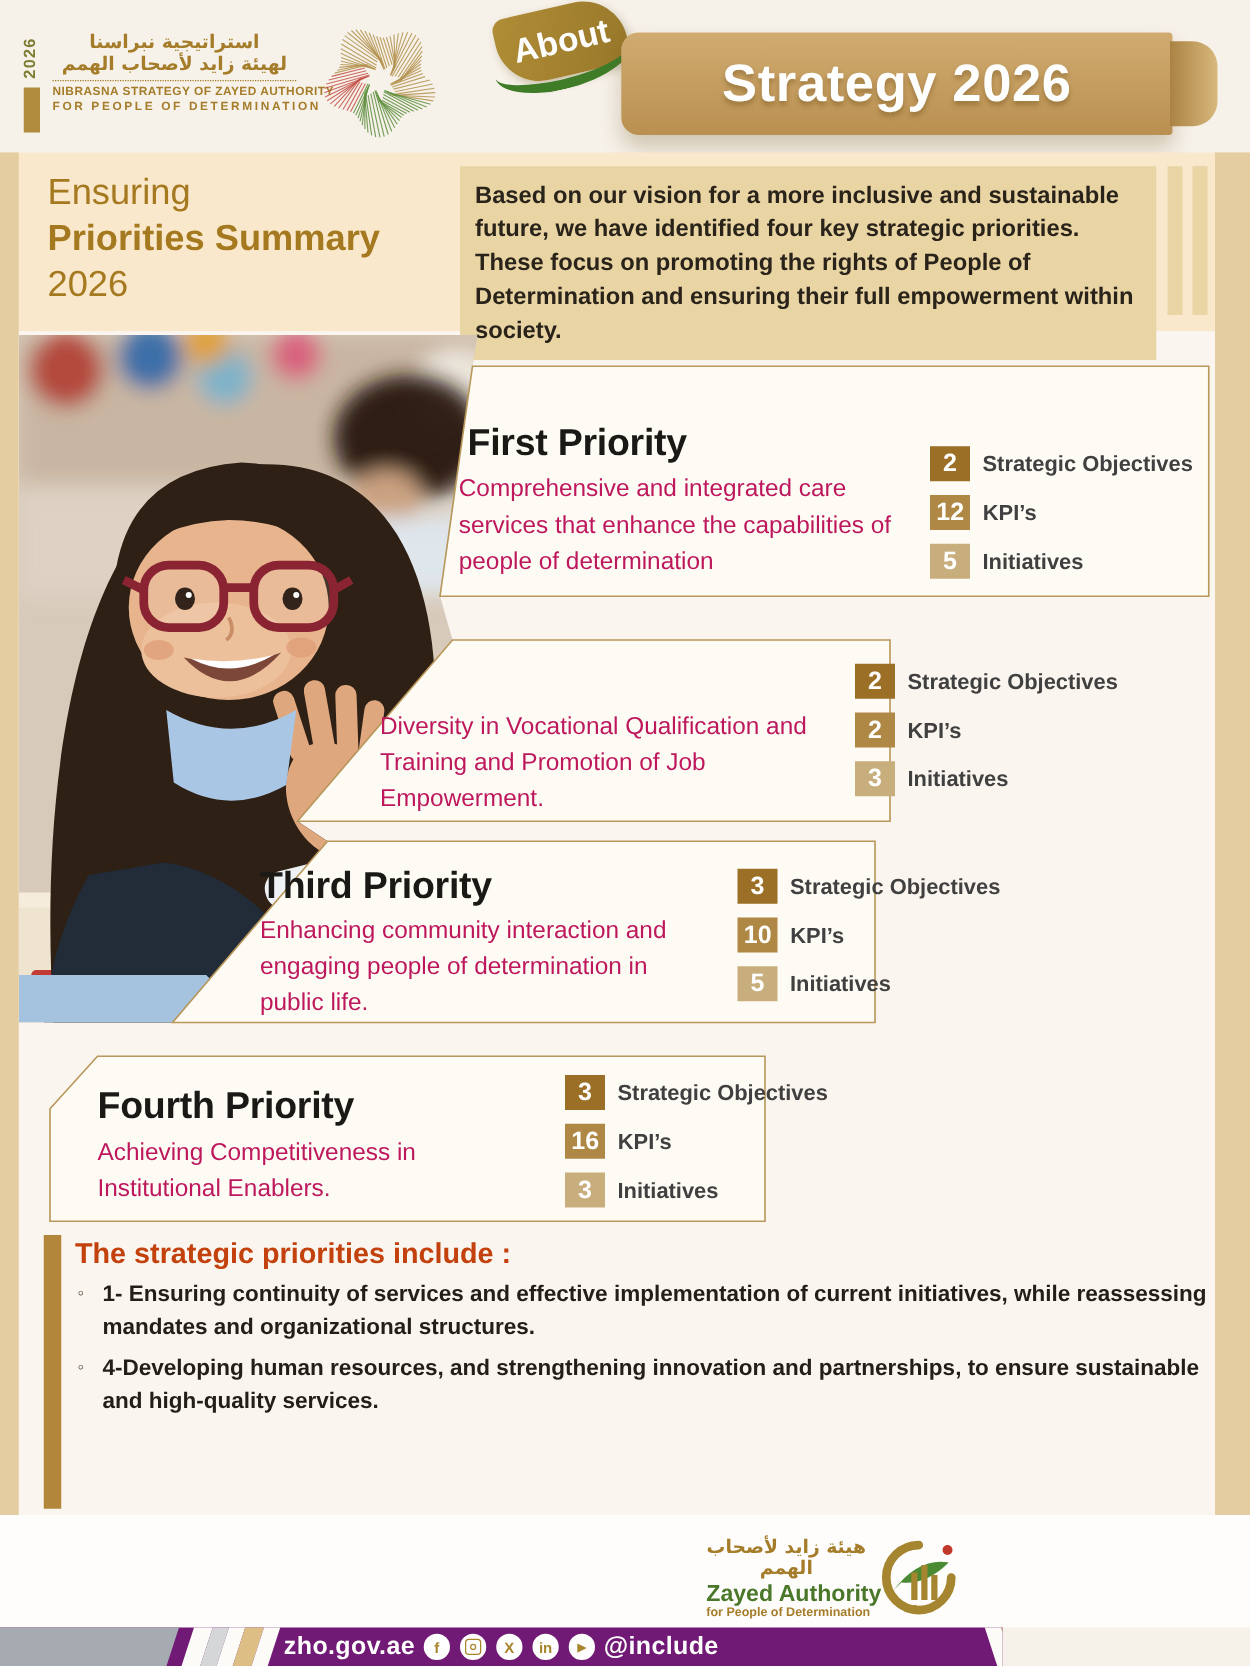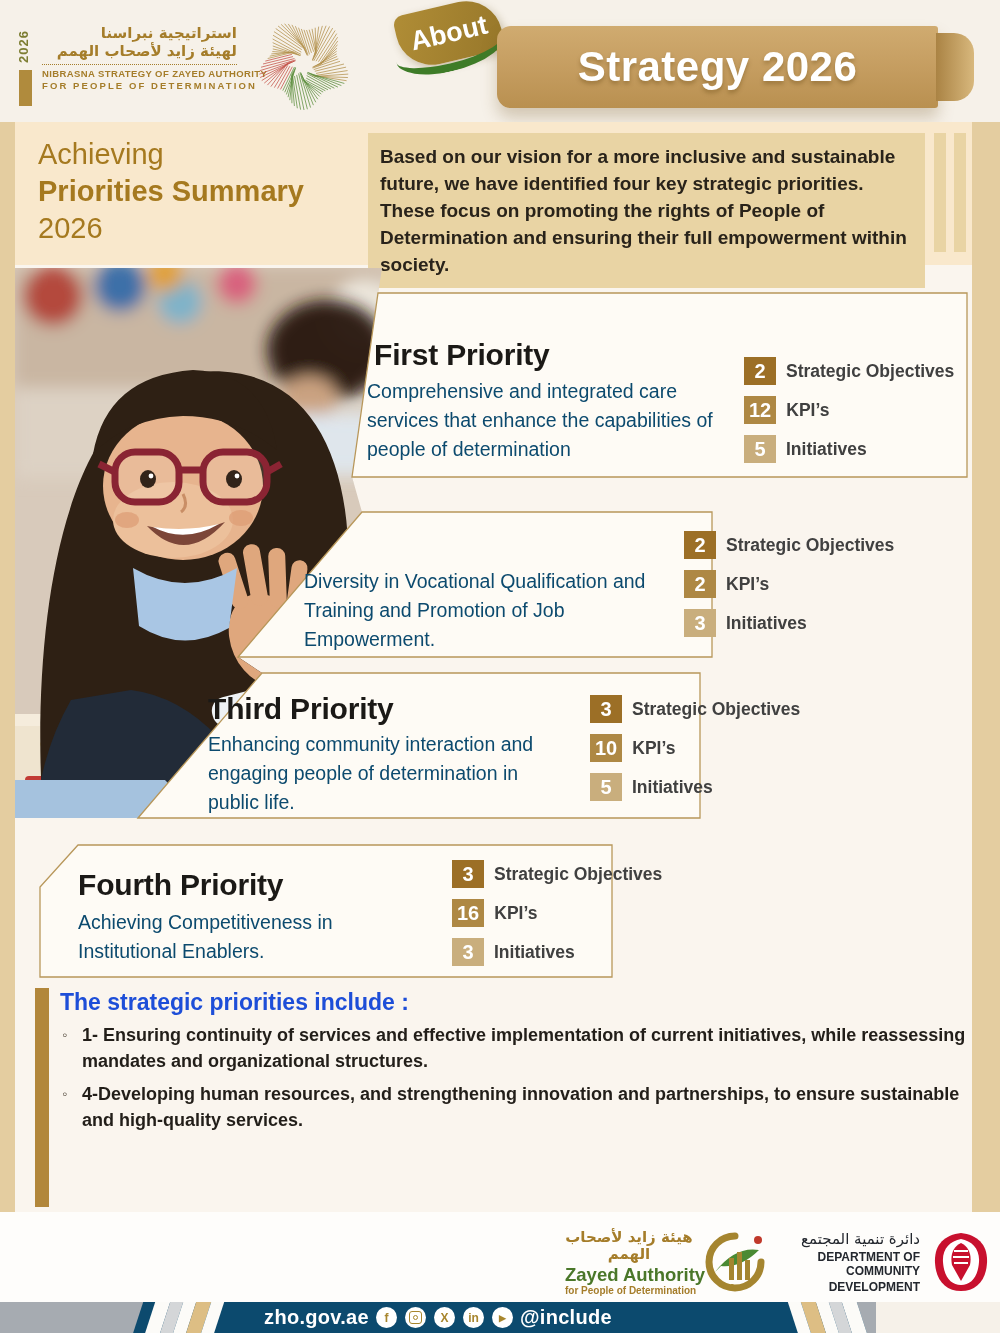--- a/index.html
+++ b/index.html
@@ -4,21 +4,21 @@
 <style>
   html,body{margin:0;padding:0;background:#ddd;}
   .page{position:relative;width:1000px;height:1333px;overflow:hidden;background:#f6f1e9;
         font-family:"Liberation Sans",sans-serif;-webkit-font-smoothing:antialiased;}
   .abs{position:absolute;}
 
   
   .logo-year{left:16px;top:30px;writing-mode:vertical-rl;transform:rotate(180deg);
              font-size:13px;font-weight:700;color:#7d7e33;letter-spacing:1px;}
   .logo-goldbar{left:19px;top:70px;width:13px;height:36px;background:#b08b3d;}
-  .logo-textblock{left:42px;top:24px;width:195px;text-align:right;color:#a57d2a;}
+  .logo-textblock{left:42px;top:24px;width:195px;text-align:center;color:#a57d2a;}
   .logo-ar{font-family:"DejaVu Sans",sans-serif;direction:rtl;font-size:15px;font-weight:700;line-height:18px;}
   .logo-rule{border-top:1px dotted #a57d2a;margin:4px 0 3px 0;}
   .logo-en{font-size:9.5px;font-weight:700;letter-spacing:.4px;line-height:12px;white-space:nowrap;}
   .logo-en2{letter-spacing:2.1px;}
   .spiral{left:252px;top:12px;width:104px;height:104px;}
   .about-badge{left:397px;top:5px;width:104px;height:56px;transform:rotate(-13deg);
       background:linear-gradient(115deg,#b08d36,#97772a);border-radius:10px 36px 10px 36px;
       display:flex;align-items:center;justify-content:center;box-shadow:2px 4px 8px rgba(100,75,20,.3);}
   .about-badge span{color:#fff;font-size:27px;font-weight:800;}
   .about-badge::after{content:"";position:absolute;left:-6px;bottom:-10px;width:112%;height:22px;
@@ -42,50 +42,50 @@
       font-size:19px;font-weight:600;line-height:27px;color:#29231a;}
   .intro-bar{top:133px;width:12px;height:119px;background:#e9d4a4;}
 
   
   .main-bg{left:0;top:265px;width:1000px;height:947px;background:#faf5ee;}
   .photo{left:15px;top:268px;width:370px;height:552px;
       clip-path:polygon(0 0,367px 0,363px 25px,337px 209px,347px 244px,223px 389px,247px 405px,123px 550px,0 550px);}
   .cards-overlay{left:0;top:0;width:1000px;height:1333px;pointer-events:none;}
 
   .card-title{font-size:30px;font-weight:800;color:#1b1916;letter-spacing:-.2px;}
-  .card-desc{font-size:19.5px;line-height:29px;font-weight:500;color:#0c4a6e;}
+  .card-desc{font-size:19.5px;line-height:29px;font-weight:500;color:#be185d;}
   .stats{display:flex;flex-direction:column;gap:11px;}
   .stat-row{display:flex;align-items:center;gap:10px;}
   .stat-num{min-width:22px;height:28px;padding:0 5px;display:flex;align-items:center;justify-content:center;
       color:#fff;font-size:20px;font-weight:800;}
   .sv0{background:#9c6f26}.sv1{background:#ae8844}.sv2{background:#c9ae7d}
   .stat-label{font-size:17.5px;font-weight:600;color:#404040;white-space:nowrap;}
 
   
   .inc-bar{left:35px;top:988px;width:14px;height:219px;background:#b2873b;}
-  .inc-head{left:60px;top:989px;font-size:23px;font-weight:800;color:#1d4ed8;}
+  .inc-head{left:60px;top:989px;font-size:23px;font-weight:800;color:#c2410c;}
   .inc-list{left:60px;top:1022px;width:912px;list-style:none;margin:0;padding:0;}
   .inc-list li{position:relative;padding-left:22px;margin-bottom:7px;
       font-size:18px;line-height:26px;font-weight:600;color:#221e19;}
   .inc-list li::before{content:"◦";position:absolute;left:2px;top:0;color:#5f564a;font-size:15px;}
 
   
   .footer{left:0;top:1212px;width:1000px;height:90px;background:#fefdfb;}
   .zayed-logo{left:518px;top:1228px;display:flex;align-items:center;gap:8px;}
   .zayed-text{width:128px;text-align:center;margin-left:47px;}
   .zayed-ar{font-family:"DejaVu Sans",sans-serif;direction:rtl;color:#a57d2a;font-size:15px;font-weight:700;line-height:17px;}
   .zayed-en{color:#4a7729;font-size:18.5px;font-weight:800;line-height:20px;margin-top:2px;white-space:nowrap;}
   .zayed-tag{color:#a57d2a;font-size:10px;font-weight:700;white-space:nowrap;}
   .dcd-logo{left:762px;top:1230px;display:flex;align-items:center;gap:12px;}
   .dcd-text{width:158px;text-align:right;color:#23272e;}
   .dcd-ar{font-family:"DejaVu Sans",sans-serif;direction:rtl;font-size:15px;line-height:18px;}
   .dcd-en{font-size:12px;font-weight:700;line-height:14px;margin-top:2px;}
 
   
-  .bbar{left:0;top:1302px;width:876px;height:31px;background:#0c4a6e;overflow:hidden;}
+  .bbar{left:0;top:1302px;width:802px;height:31px;background:#701a75;overflow:hidden;}
   .bb{position:absolute;top:-4px;height:40px;transform:skewX(-18deg);}
   .bb-gray-l{left:-20px;width:158px;background:#a6abb1;}
   .bb1{left:150px;width:15px;background:#fcfbf8;}
   .bb2{left:165px;width:13px;background:#d4d6d8;}
   .bb3{left:178px;width:13px;background:#fcfbf8;}
   .bb4{left:191px;width:15px;background:#ddbe84;}
   .bb5{left:206px;width:13px;background:#fcfbf8;}
   .bbr{transform:skewX(18deg);}
   .bb-gray-r{left:862px;width:160px;background:#a6abb1;}
   .rb1{left:847px;width:15px;background:#fcfbf8;}
@@ -213,21 +213,21 @@
   <div class="abs ribbon">
     <span>Strategy 2026</span>
   </div>
 
   <div class="abs band"></div>
   <div class="abs main-bg"></div>
   <div class="abs side-strip"></div>
   <div class="abs side-strip right"></div>
 
   <div class="abs summary-title">
-    <div>Achieving</div>
+    <div>Ensuring</div>
     <b>Priorities Summary</b>
     <div>2026</div>
   </div>
   <div class="abs intro-box">Based on our vision for a more inclusive and sustainable future, we have identified four key strategic priorities. These focus on promoting the rights of People of Determination and ensuring their full empowerment within society.</div>
   <div class="abs intro-bar" style="left:934px"></div>
   <div class="abs intro-bar" style="left:954px"></div>
 
   <div class="abs photo">
     <svg width="370" height="552" viewBox="0 0 370 552">
       <defs>
@@ -396,33 +396,20 @@
       <path d="M60,34 A26,26 0 1 1 34,8" fill="none" stroke="#a5852f" stroke-width="7" stroke-linecap="round"></path>
       <path d="M14,44 Q34,18 58,22 Q40,40 20,38 Z" fill="#4a8a33"></path>
       <rect x="28" y="30" width="5" height="22" fill="#a5852f"></rect>
       <rect x="36" y="24" width="5" height="28" fill="#a5852f"></rect>
       <rect x="44" y="32" width="5" height="20" fill="#a5852f"></rect>
       <circle cx="57" cy="12" r="4" fill="#c0392b"></circle>
       <circle cx="31" cy="58" r="2" fill="#a5852f"></circle>
     </svg>
   </div>
 
-  <div class="abs dcd-logo">
-    <div class="dcd-text">
-      <div class="dcd-ar">دائرة تنمية المجتمع</div>
-      <div class="dcd-en">DEPARTMENT OF COMMUNITY</div>
-      <div class="dcd-en">DEVELOPMENT</div>
-    </div>
-    <svg width="58" height="62" viewBox="0 0 58 62">
-      <path d="M29,2 C46,4 56,14 55,32 C54,50 44,60 29,60 C14,60 4,50 3,32 C2,14 12,4 29,2 Z" fill="#c8102e"></path>
-      <path d="M29,8 C40,10 48,18 47,31 C46,46 39,54 29,54 C19,54 12,46 11,31 C10,18 18,10 29,8 Z" fill="#fff"></path>
-      <path d="M29,12 C37,16 40,24 38,34 L29,50 L20,34 C18,24 21,16 29,12 Z" fill="#c8102e"></path>
-      <path d="M22,20 L36,20 M21,26 L37,26 M22,32 L36,32" stroke="#fff" stroke-width="2"></path>
-    </svg>
-  </div>
 
   <div class="abs bbar">
     <div class="bb bb-gray-l"></div>
     <div class="bb bb1"></div>
       <div class="bb bb2"></div>
       <div class="bb bb3"></div>
       <div class="bb bb4"></div>
       <div class="bb bb5"></div>
     <div class="bb bbr bb-gray-r"></div>
     <div class="bb bbr rb1"></div>

